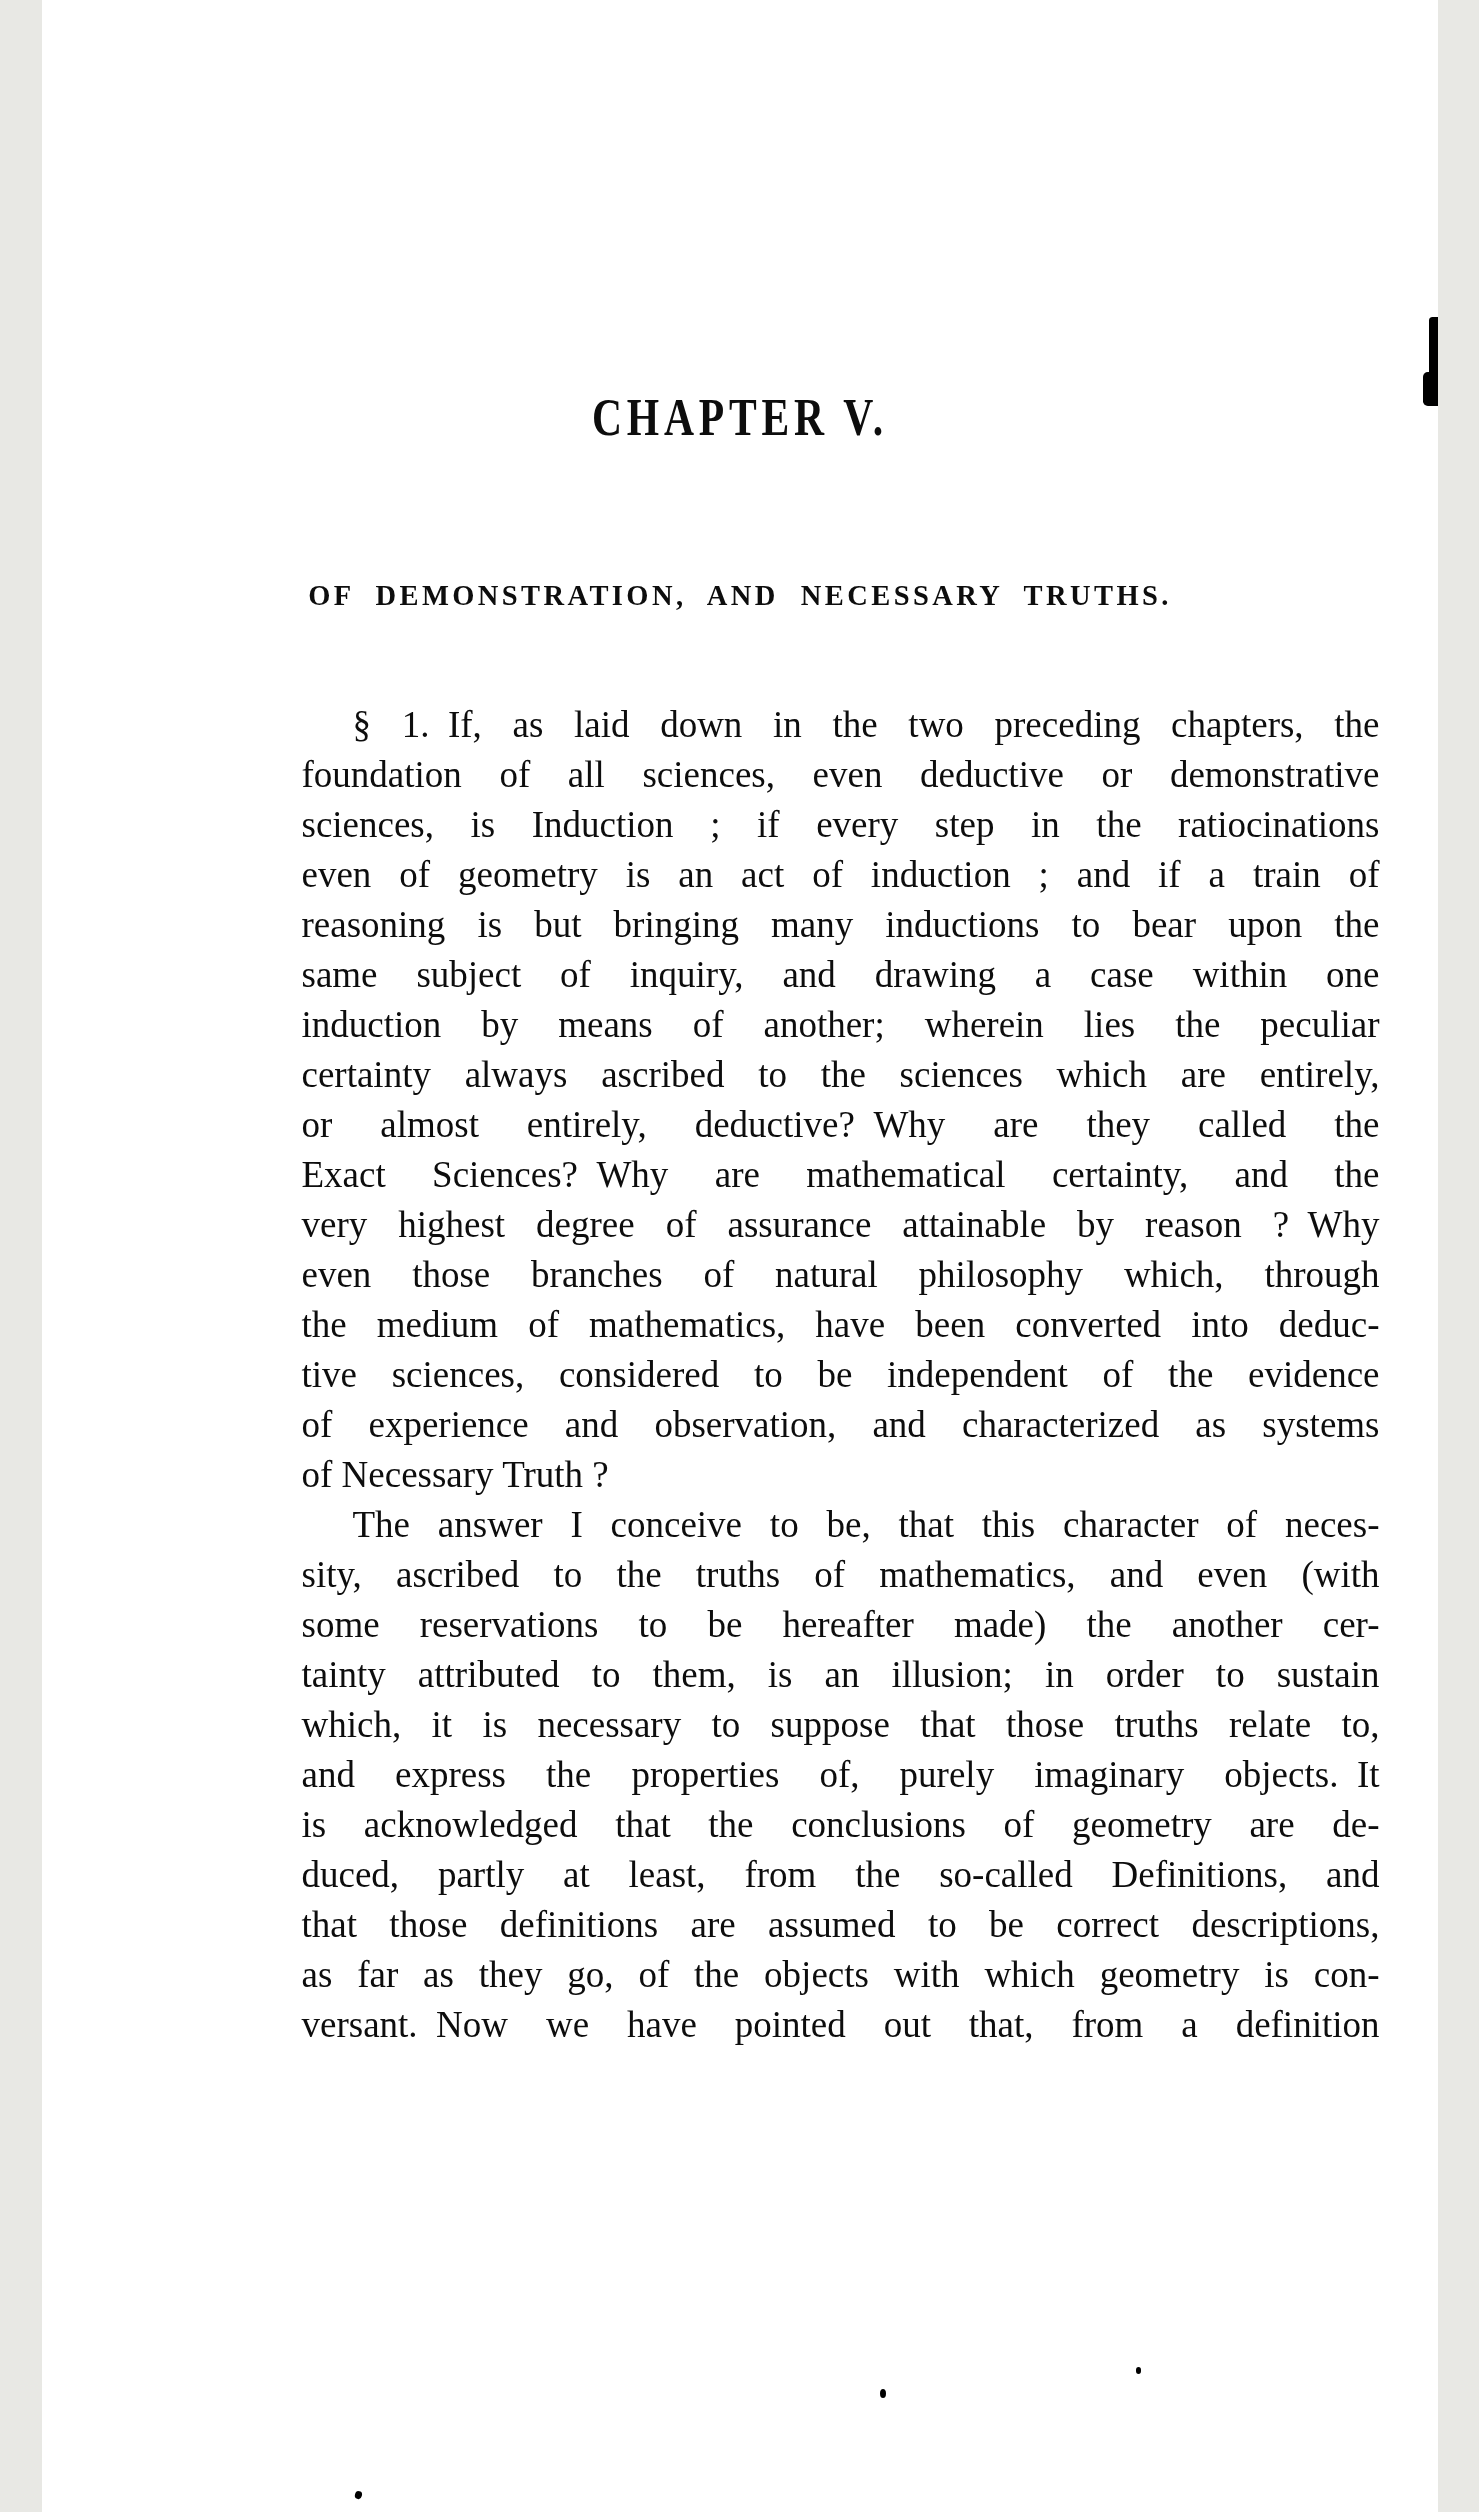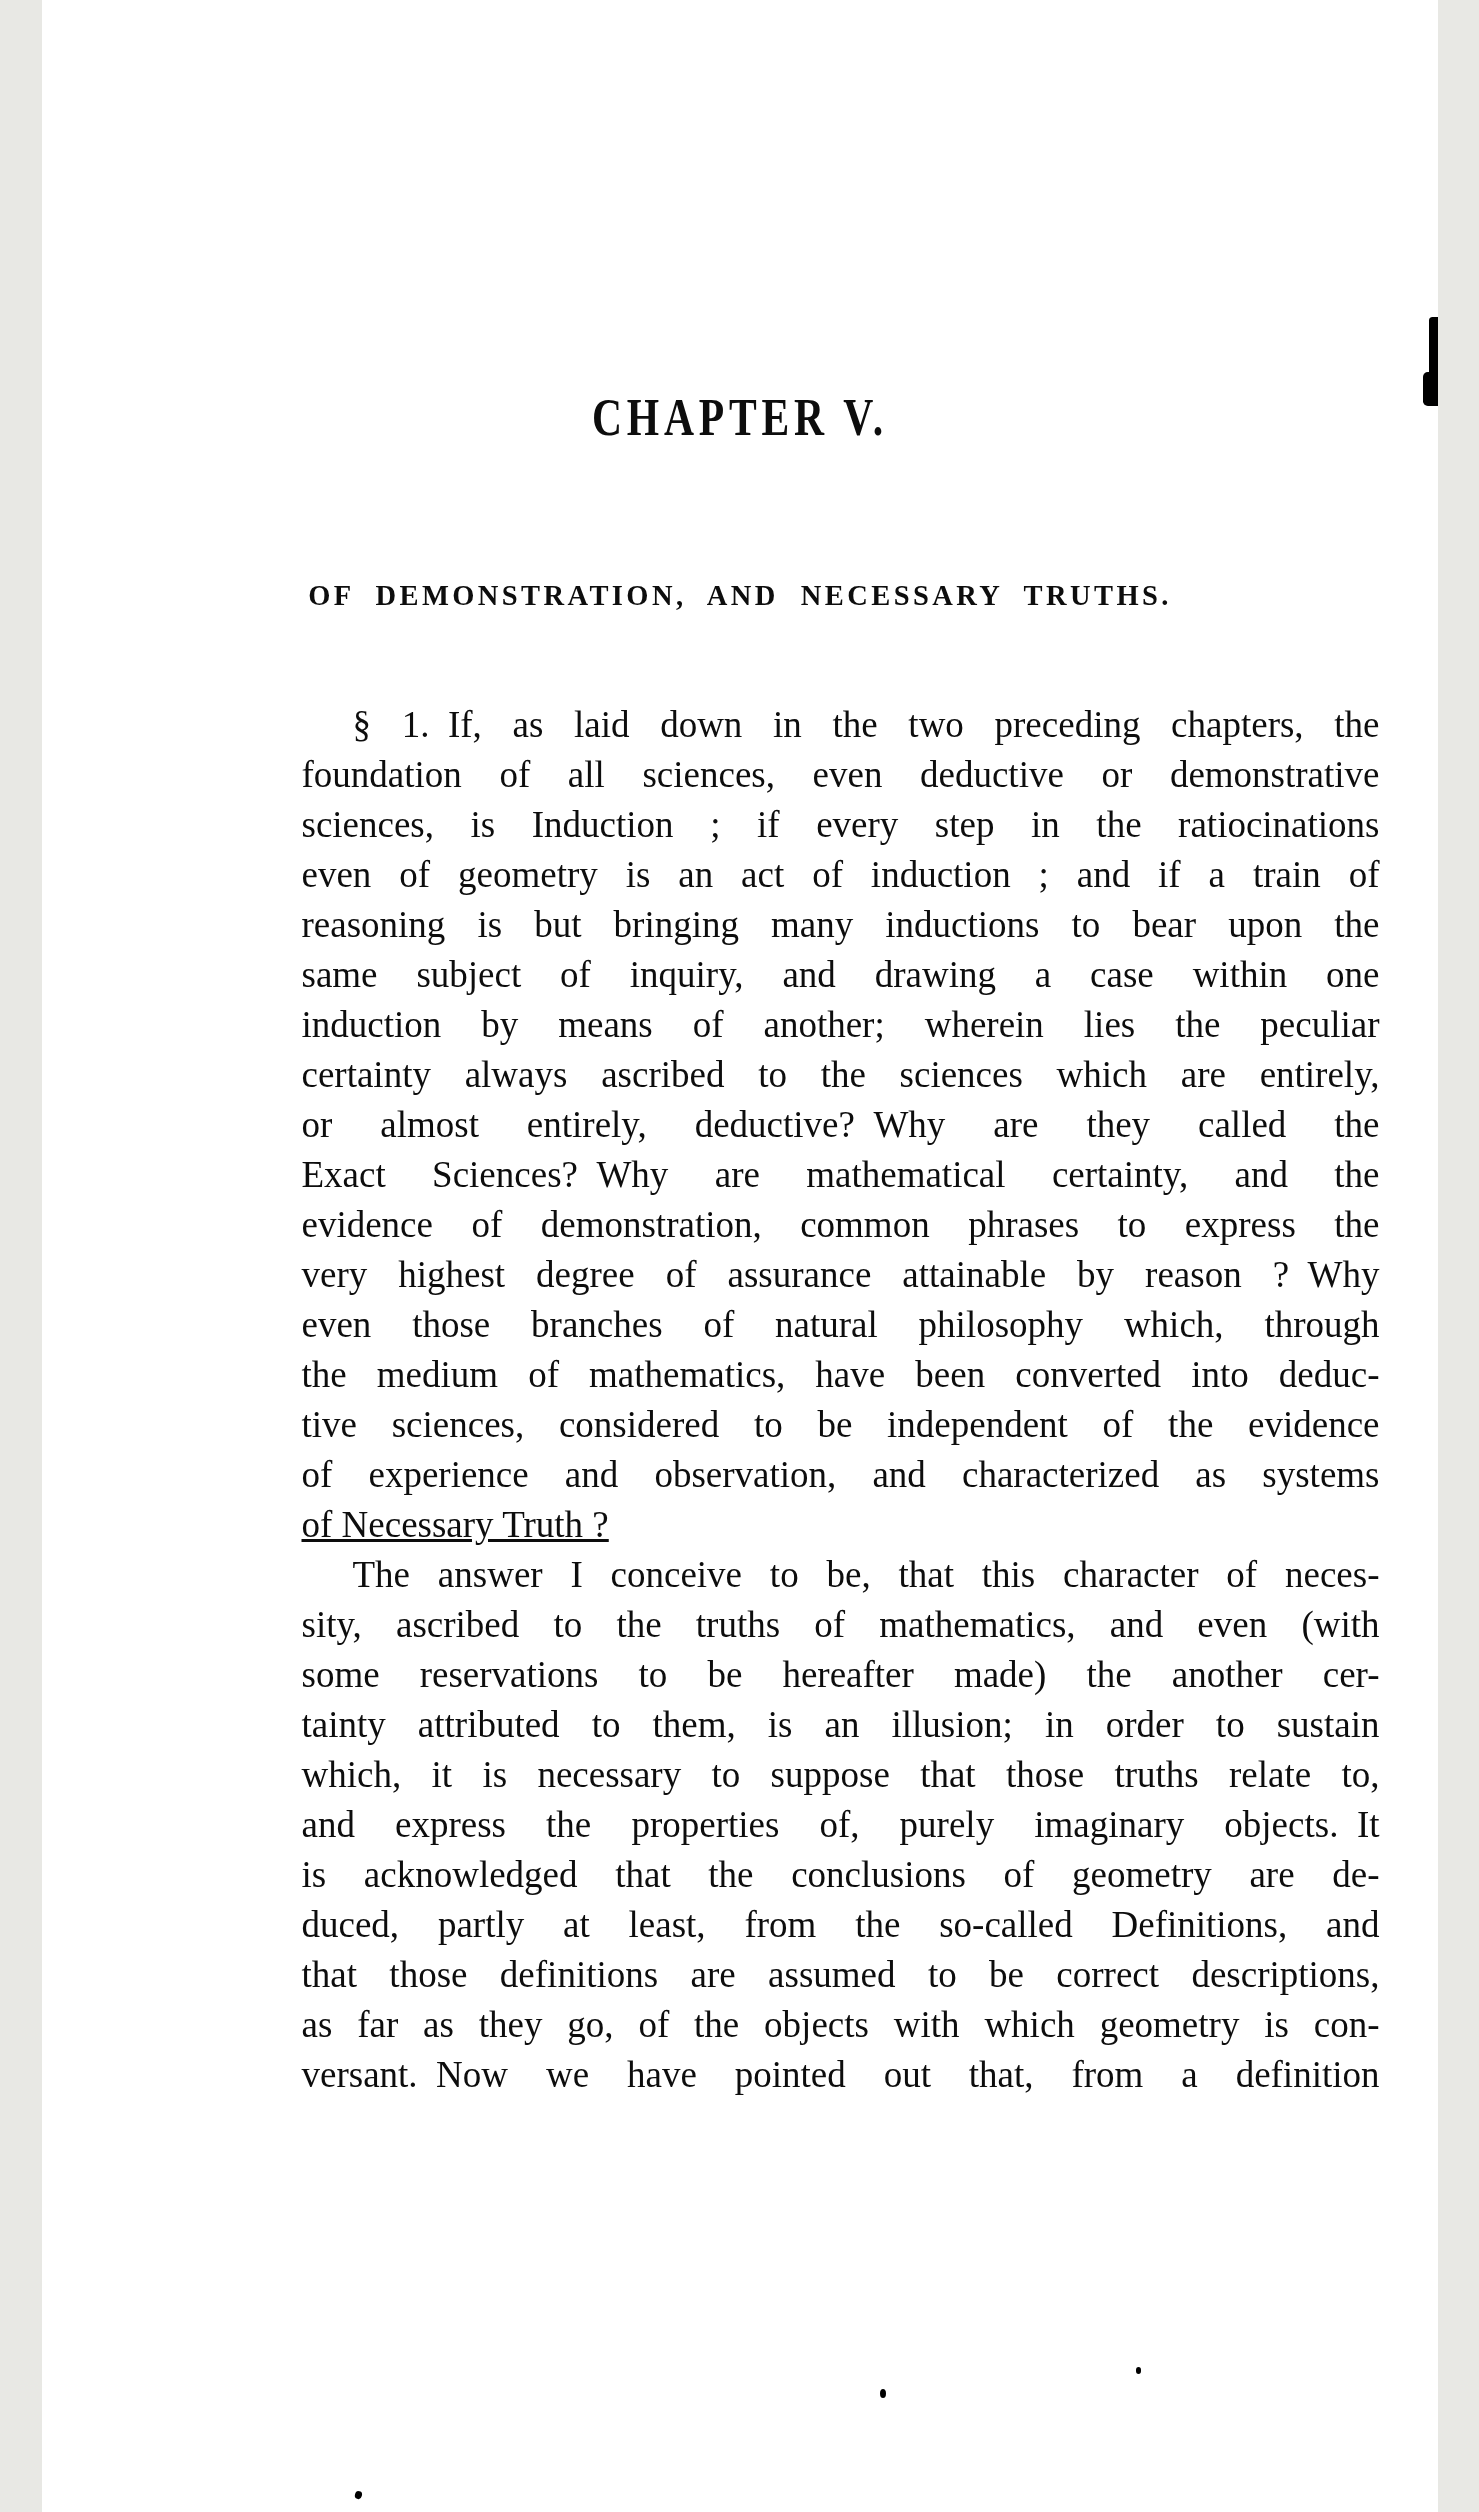--- a/index.html
+++ b/index.html
@@ -46,21 +46,21 @@
     font-size: 37px;
   }
   .line {
     height: 50px;
     line-height: 50px;
     text-align: justify;
     text-align-last: justify;
     margin-left: 40px;
   }
   .line.indent { text-indent: 51px; }
-  .line.short  { text-align-last: left; text-decoration: underline; }
+  .line.short  { text-align-last: left; }
   
   .edge-bar-top {
     position: absolute; top: 317px; right: 0;
     width: 9px; height: 89px; background: #000;
     border-radius: 3.6px 0 0 2.4px;
   }
   .edge-bar-bottom {
     position: absolute; top: 372px; right: 0;
     width: 14.3px; height: 34px; background: #000;
     border-radius: 4.8px 0 0 4.8px;
@@ -86,21 +86,20 @@
       <div class="line indent">§ 1. If, as laid down in the two preceding chapters, the</div>
       <div class="line">foundation of all sciences, even deductive or demonstrative</div>
       <div class="line">sciences, is Induction ; if every step in the ratiocinations</div>
       <div class="line">even of geometry is an act of induction ; and if a train of</div>
       <div class="line">reasoning is but bringing many inductions to bear upon the</div>
       <div class="line">same subject of inquiry, and drawing a case within one</div>
       <div class="line">induction by means of another; wherein lies the peculiar</div>
       <div class="line">certainty always ascribed to the sciences which are entirely,</div>
       <div class="line">or almost entirely, deductive? Why are they called the</div>
       <div class="line">Exact Sciences? Why are mathematical certainty, and the</div>
-      <div class="line">evidence of demonstration, common phrases to express the</div>
       <div class="line">very highest degree of assurance attainable by reason ? Why</div>
       <div class="line">even those branches of natural philosophy which, through</div>
       <div class="line">the medium of mathematics, have been converted into deduc-</div>
       <div class="line">tive sciences, considered to be independent of the evidence</div>
       <div class="line">of experience and observation, and characterized as systems</div>
       <div class="line short">of Necessary Truth ?</div>
       <div class="line indent">The answer I conceive to be, that this character of neces-</div>
       <div class="line">sity, ascribed to the truths of mathematics, and even (with</div>
       <div class="line">some reservations to be hereafter made) the another cer-</div>
       <div class="line">tainty attributed to them, is an illusion; in order to sustain</div>

